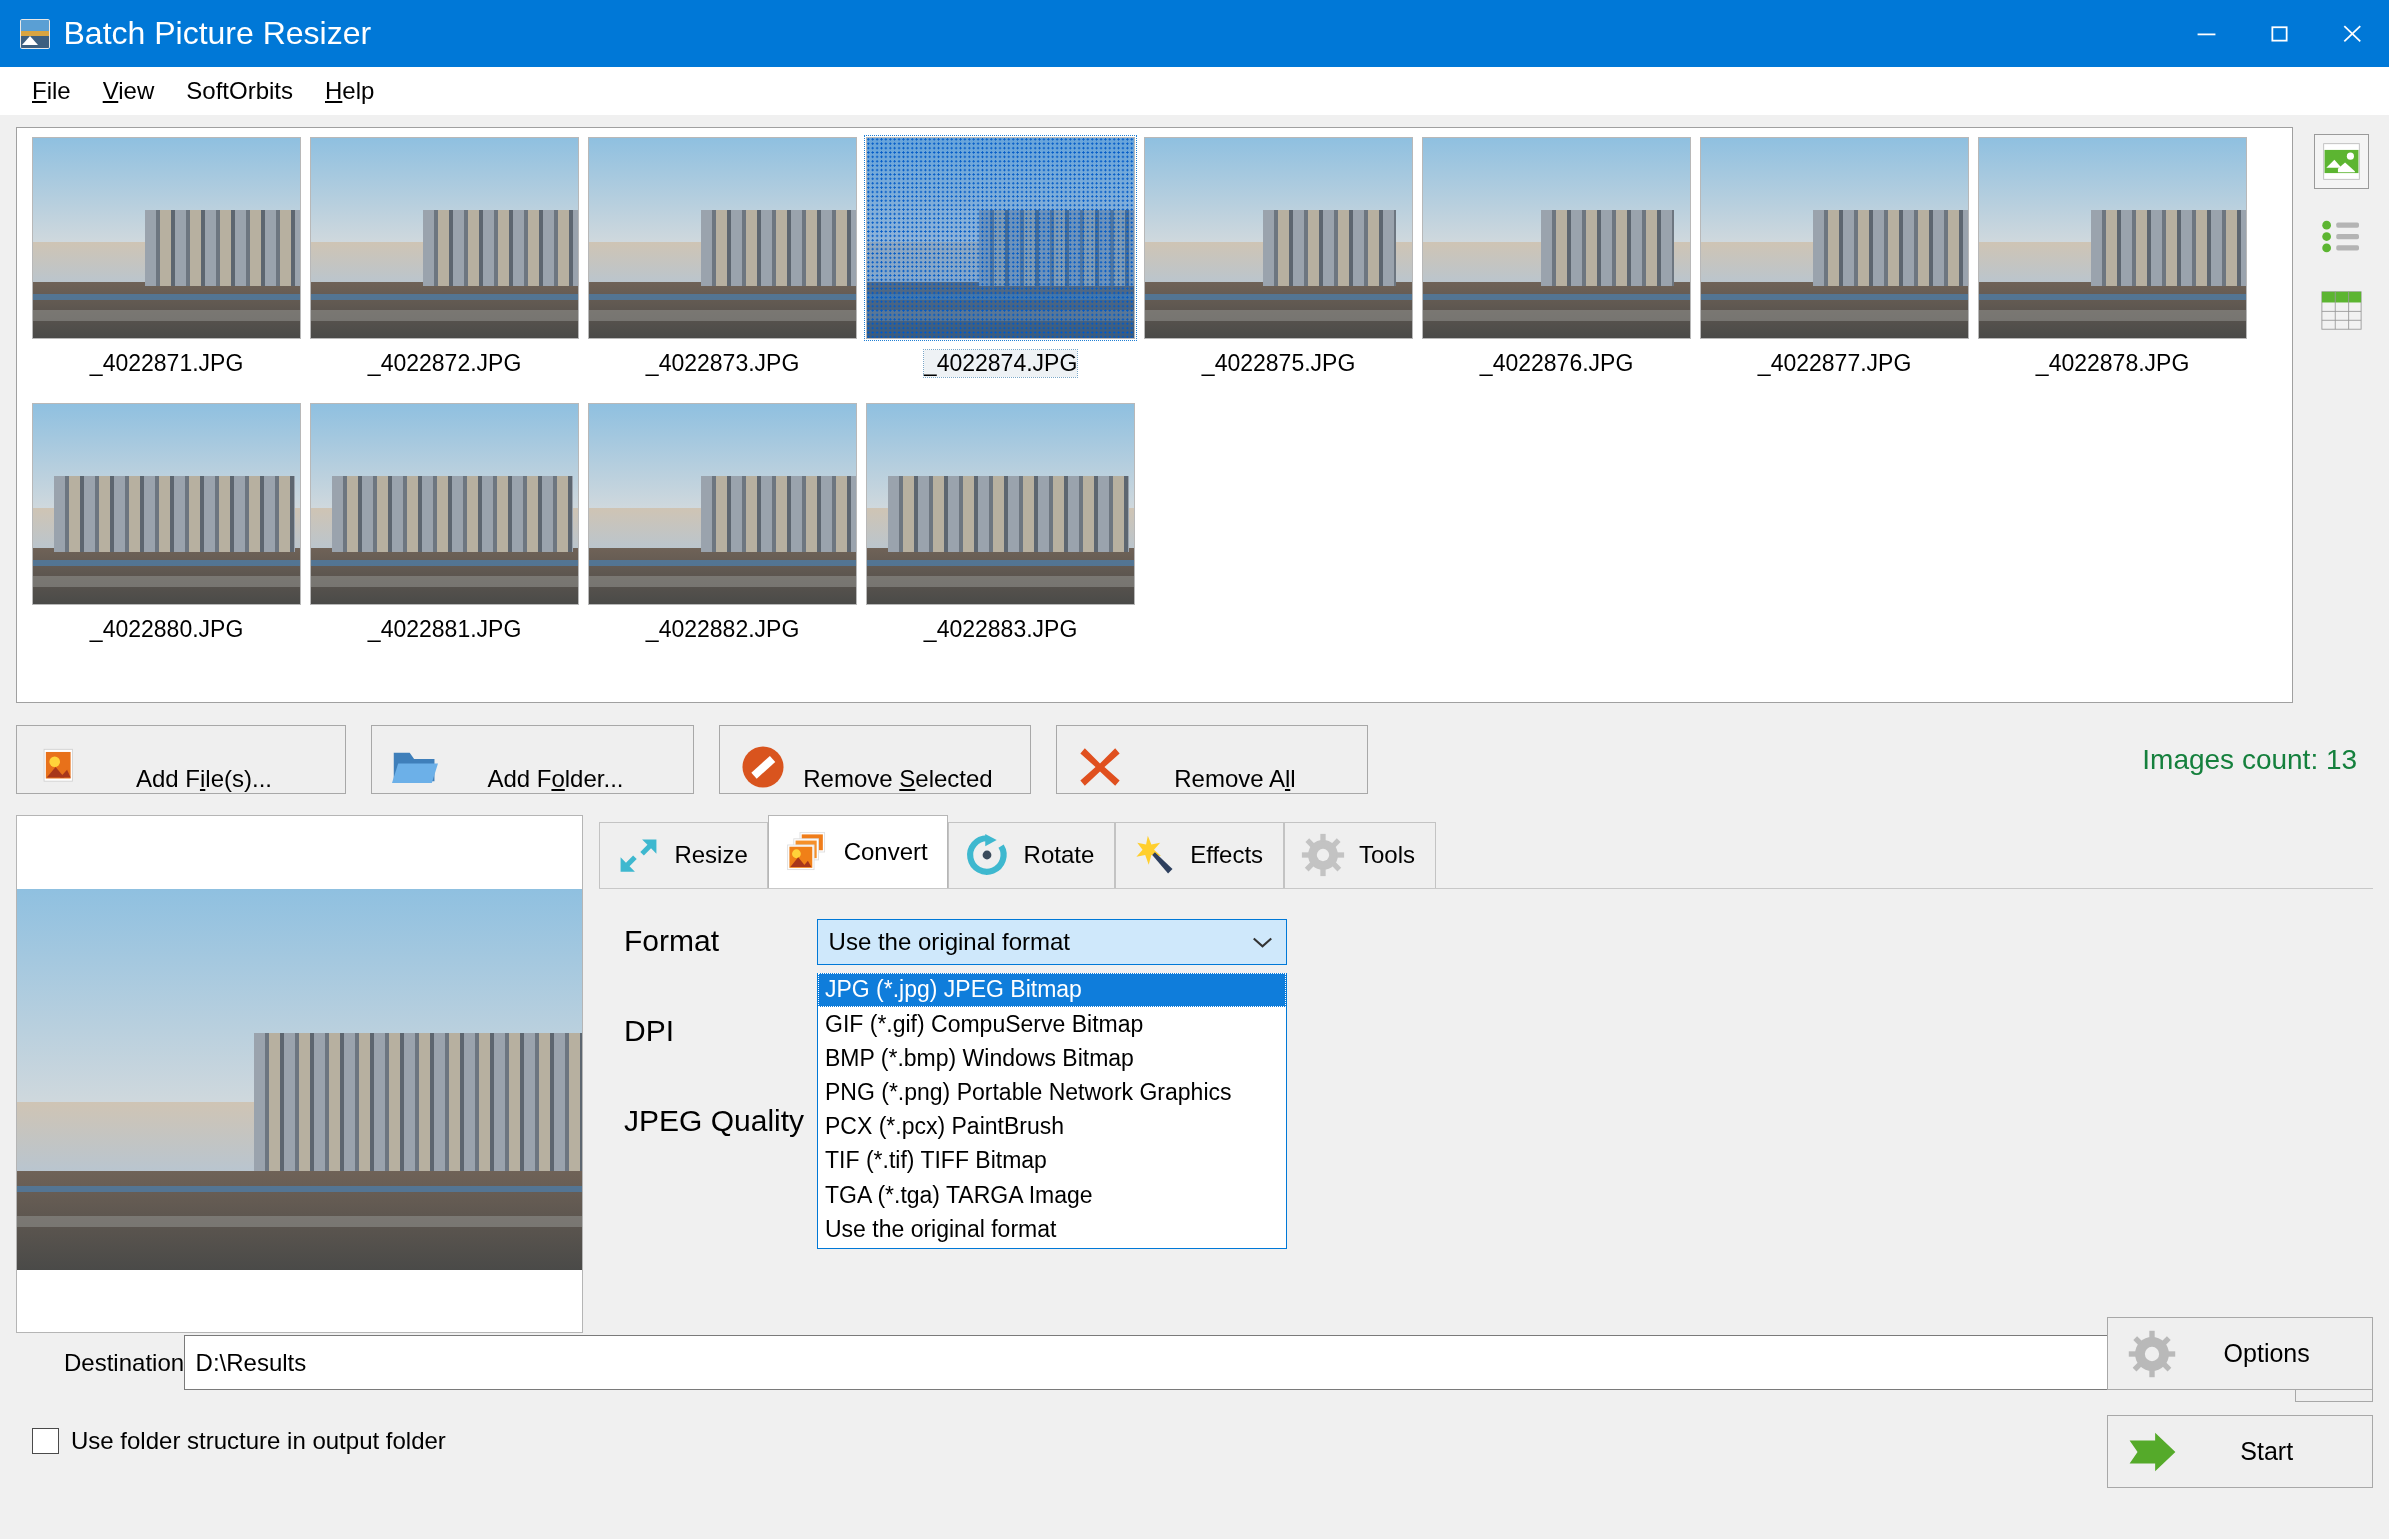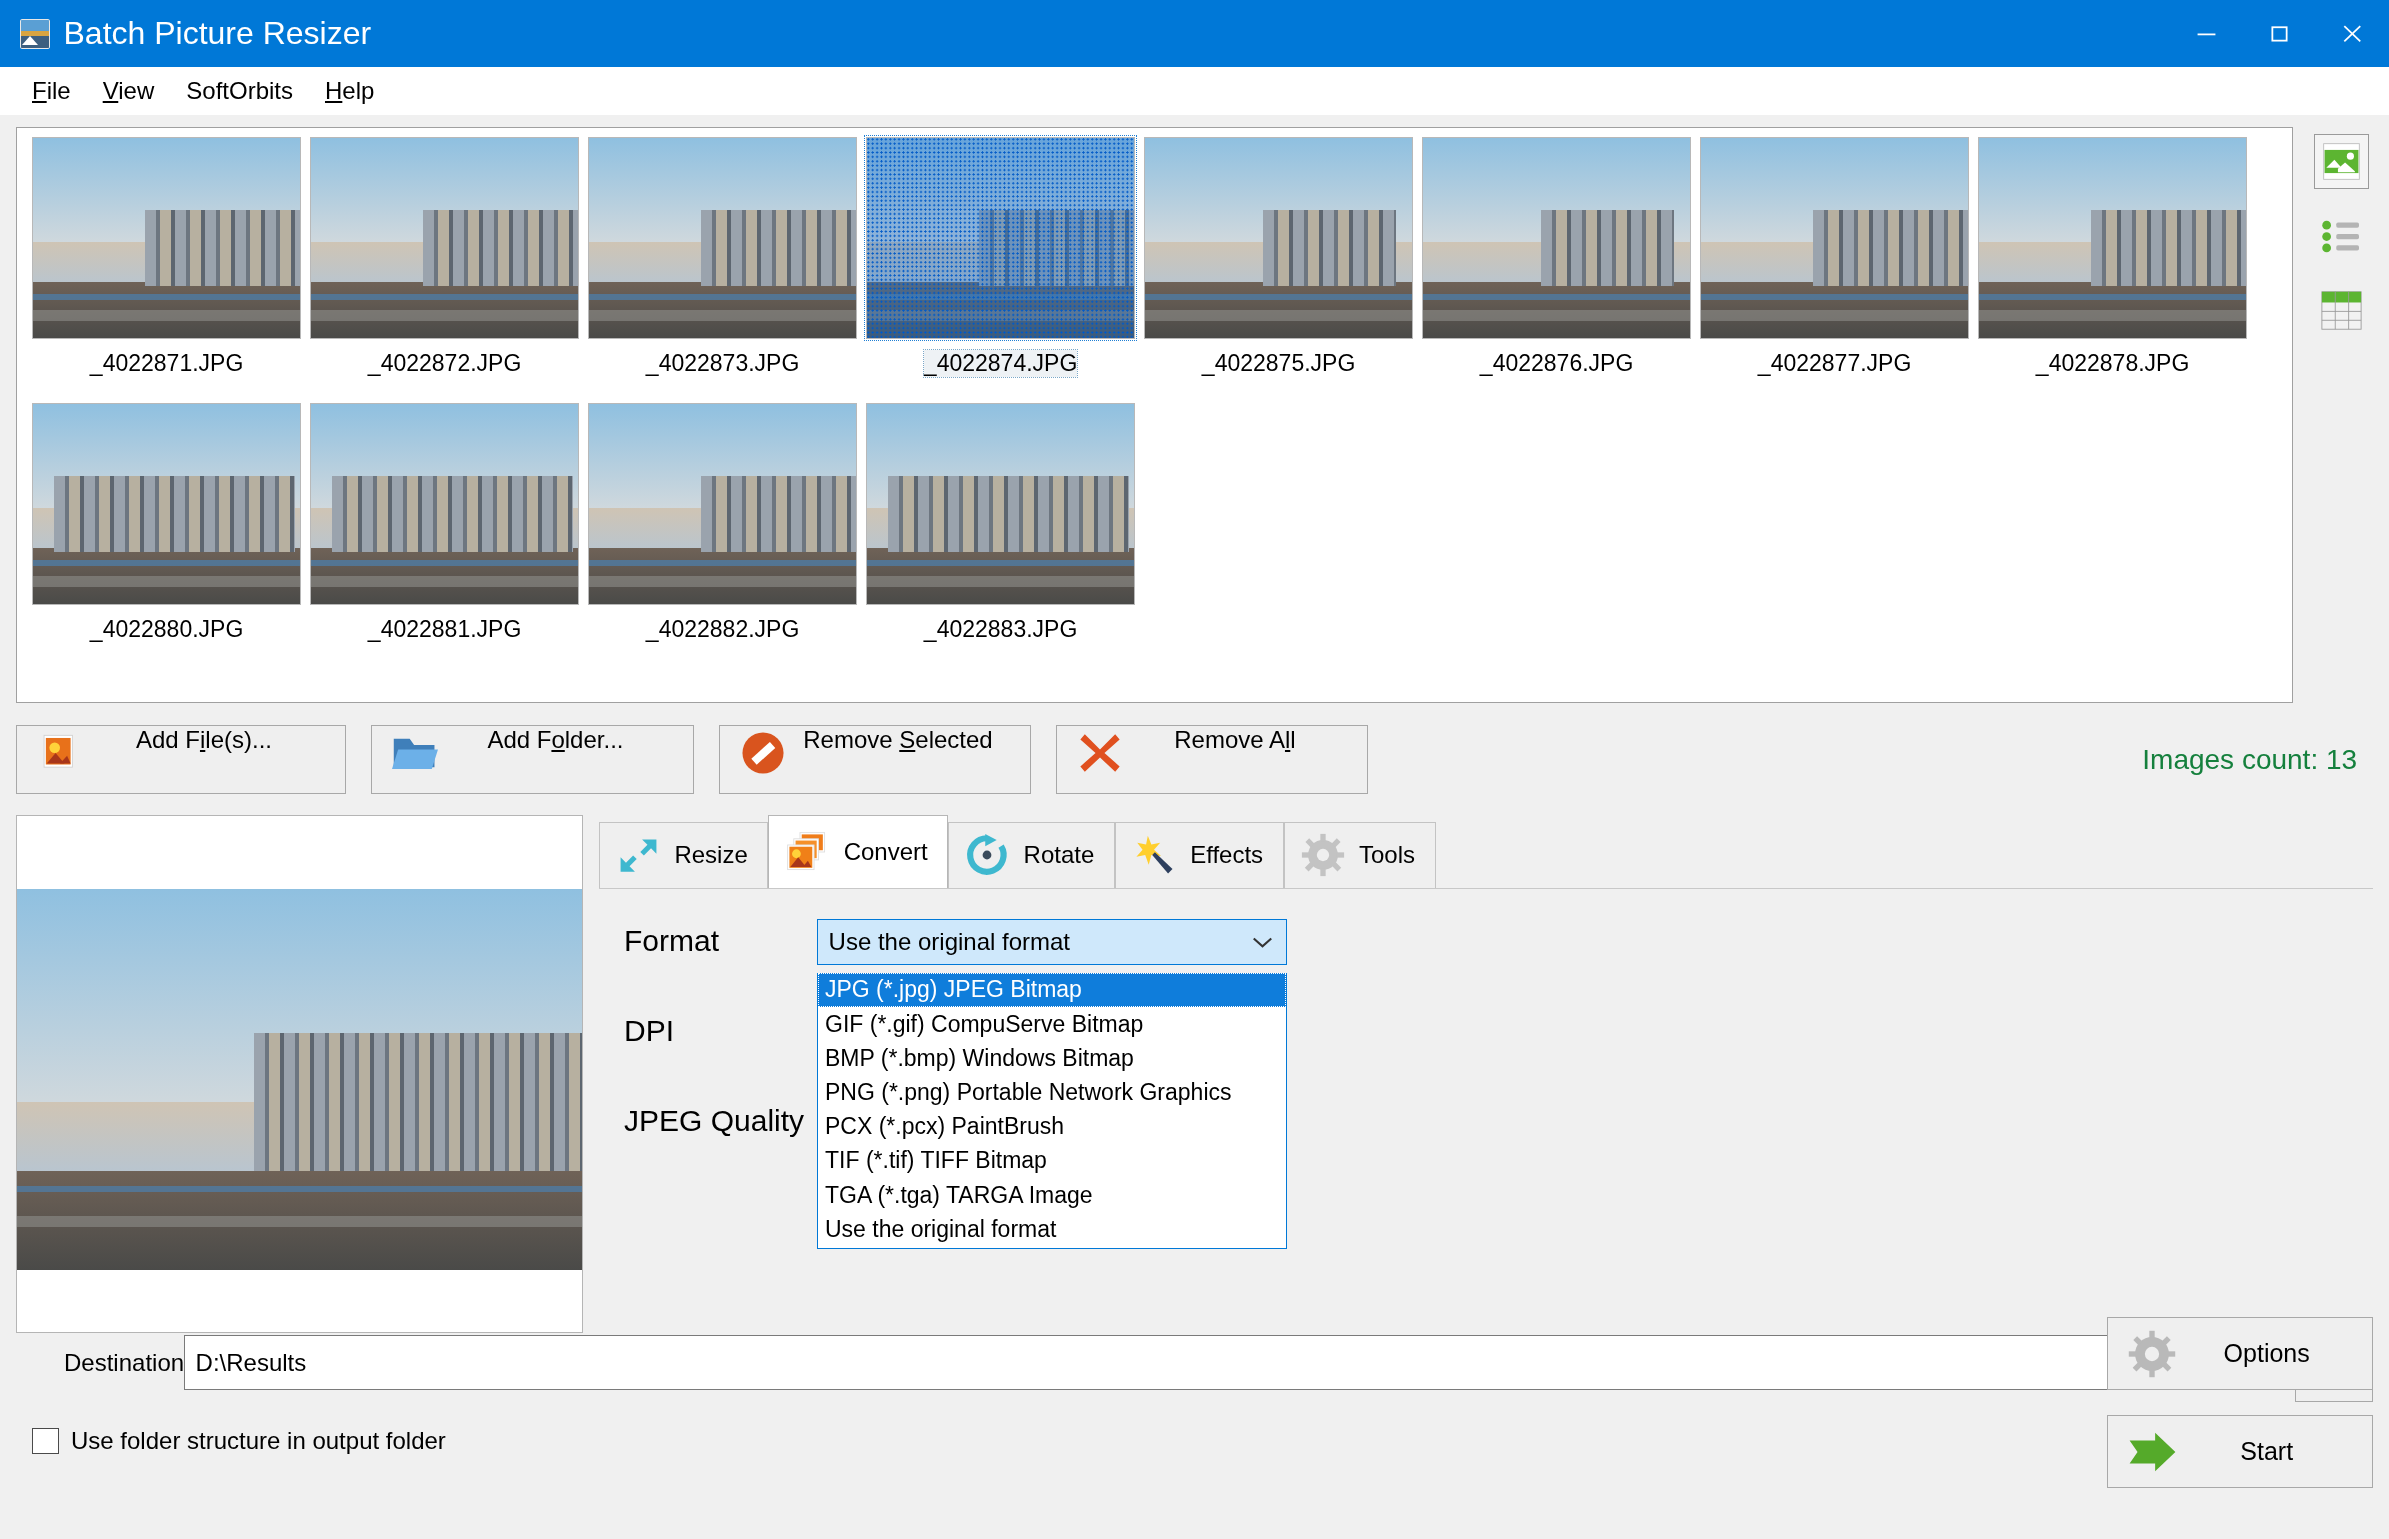--- a/index.html
+++ b/index.html
@@ -163,21 +163,21 @@
     display: flex;
     align-items: center;
     margin-top: 19.5px;
     height: 74px;
     padding-right: 7px;
   }
   .act-btn {
     height: 69px;
     border: 0.9px solid #a8a8a8;
     background: #efefef;
-    display: flex; align-items: flex-start;
+    display: flex; align-items: flex-end;
     padding: 0 16px;
     margin-right: 25px;
     font-size: 24px; color: #000;
   }
   .act-btn .ico { width: 53px; height: 53px; flex: none; margin-right: 12.4px;
                   display:flex; align-items:center; justify-content:center; }
   .act-btn .lbl { flex: 1; text-align: center; padding-right: 19.5px; white-space: nowrap; }
   #btn-addfiles { width: 330px; }
   #btn-addfolder { width: 323px; }
   #btn-remsel { width: 312px; }

